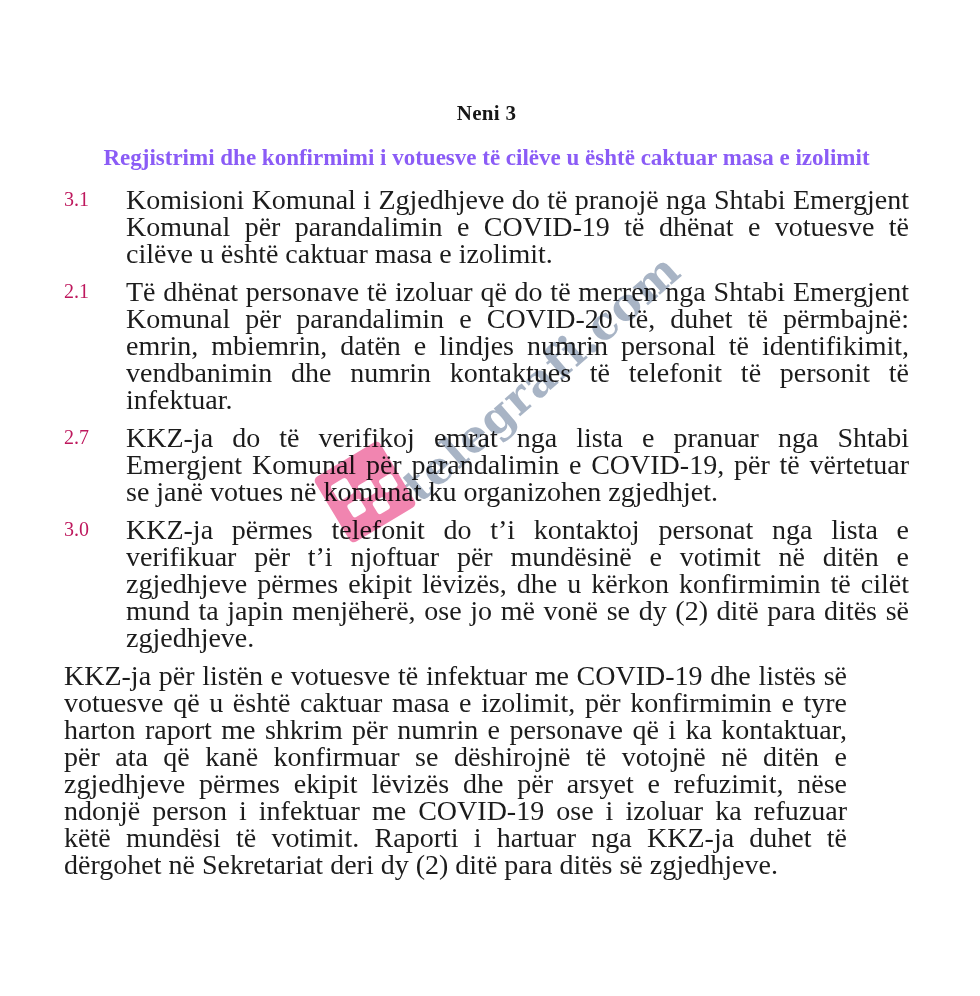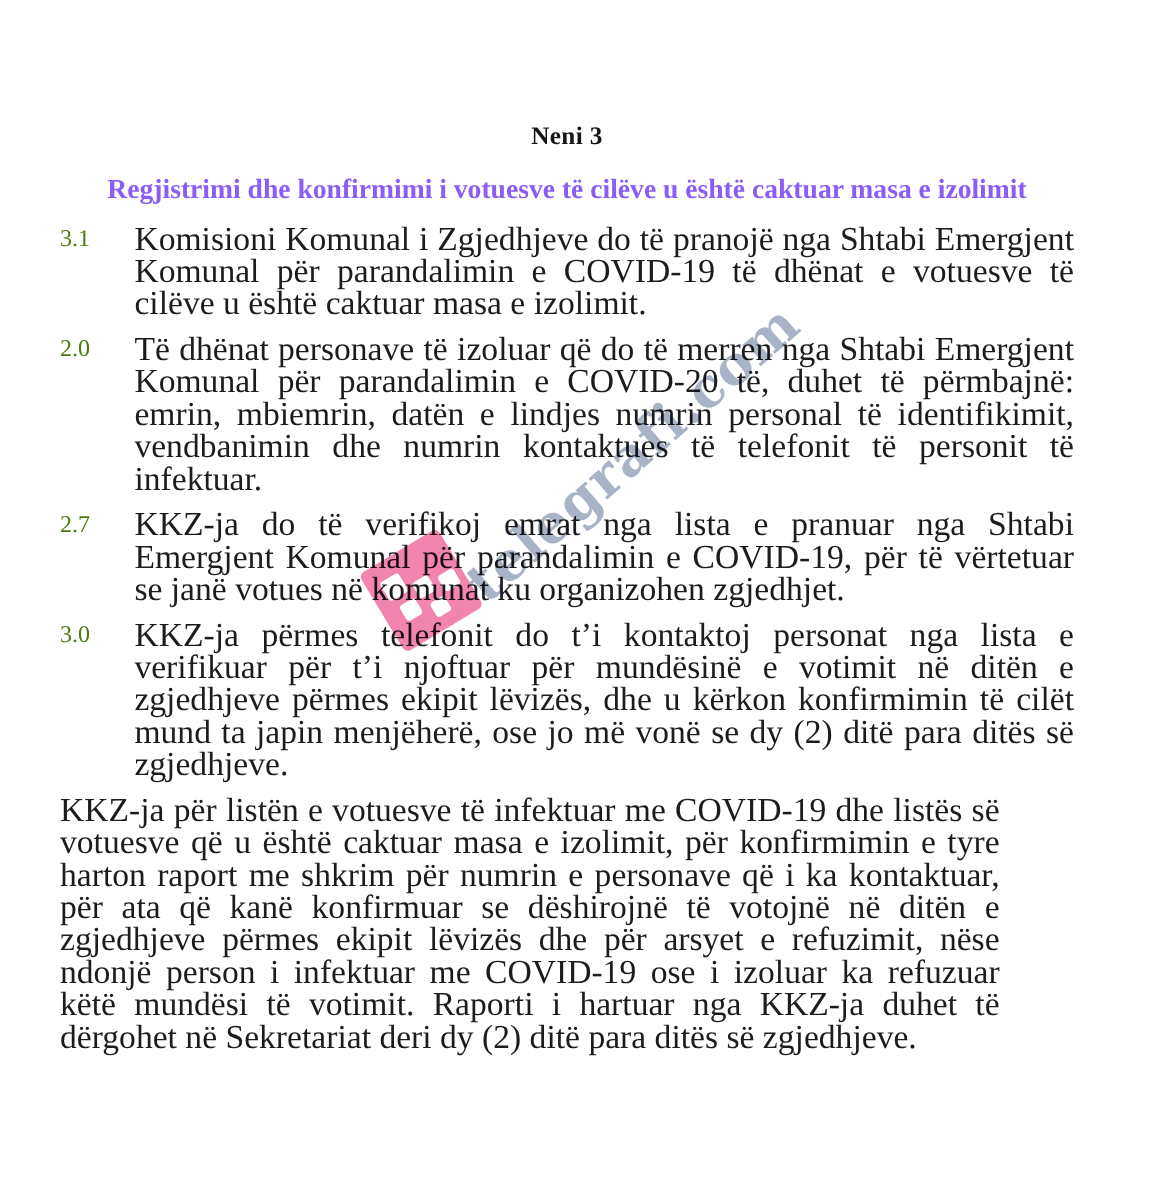--- a/index.html
+++ b/index.html
@@ -11,20 +11,21 @@
     width: 980px;
     height: 996px;
     position: relative;
     overflow: hidden;
     font-family: "Liberation Serif", serif;
   }
   .page {
     position: absolute;
     inset: 0;
     background: #ffffff;
+    margin-left: 14px;
   }
   .doc-title {
     position: absolute;
     top: 101px;
     left: 50px;
     width: 845px;
     margin: 0;
     text-align: center;
     font-size: 21px;
     font-weight: bold;
@@ -50,21 +51,21 @@
   }
   .article {
     display: flex;
     margin-bottom: 11px;
   }
   .article .num {
     flex: 0 0 62px;
     width: 62px;
     font-size: 20px;
     line-height: 27px;
-    color: #4d7c0f;
+    color: #be185d;
   }
   .article .txt {
     width: 783px;
     font-size: 28px;
     line-height: 27px;
     text-align: justify;
     color: #1c1c1c;
   }
   
   .watermark {
@@ -121,21 +122,21 @@
 
   <div class="articles">
 
     <div class="article">
       <div class="num">3.1</div>
       <div class="txt">Komisioni Komunal i Zgjedhjeve do të pranojë nga Shtabi Emergjent Komunal për parandalimin e COVID-19 të dhënat e votuesve të cilëve u është caktuar masa e izolimit.</div>
     </div>
 
 
     <div class="article">
-      <div class="num">2.0</div>
+      <div class="num">2.1</div>
       <div class="txt">Të dhënat personave të izoluar që do të merren nga Shtabi Emergjent Komunal për parandalimin e COVID-20 të, duhet të përmbajnë: emrin, mbiemrin, datën e lindjes numrin personal të identifikimit, vendbanimin dhe numrin kontaktues të telefonit të personit të infektuar.</div>
     </div>
 
     <div class="article">
       <div class="num">2.7</div>
       <div class="txt">KKZ-ja do të verifikoj emrat nga lista e pranuar nga Shtabi Emergjent Komunal për parandalimin e COVID-19, për të vërtetuar se janë votues në komunat ku organizohen zgjedhjet.</div>
     </div>
 
     <div class="article">
       <div class="num">3.0</div>

